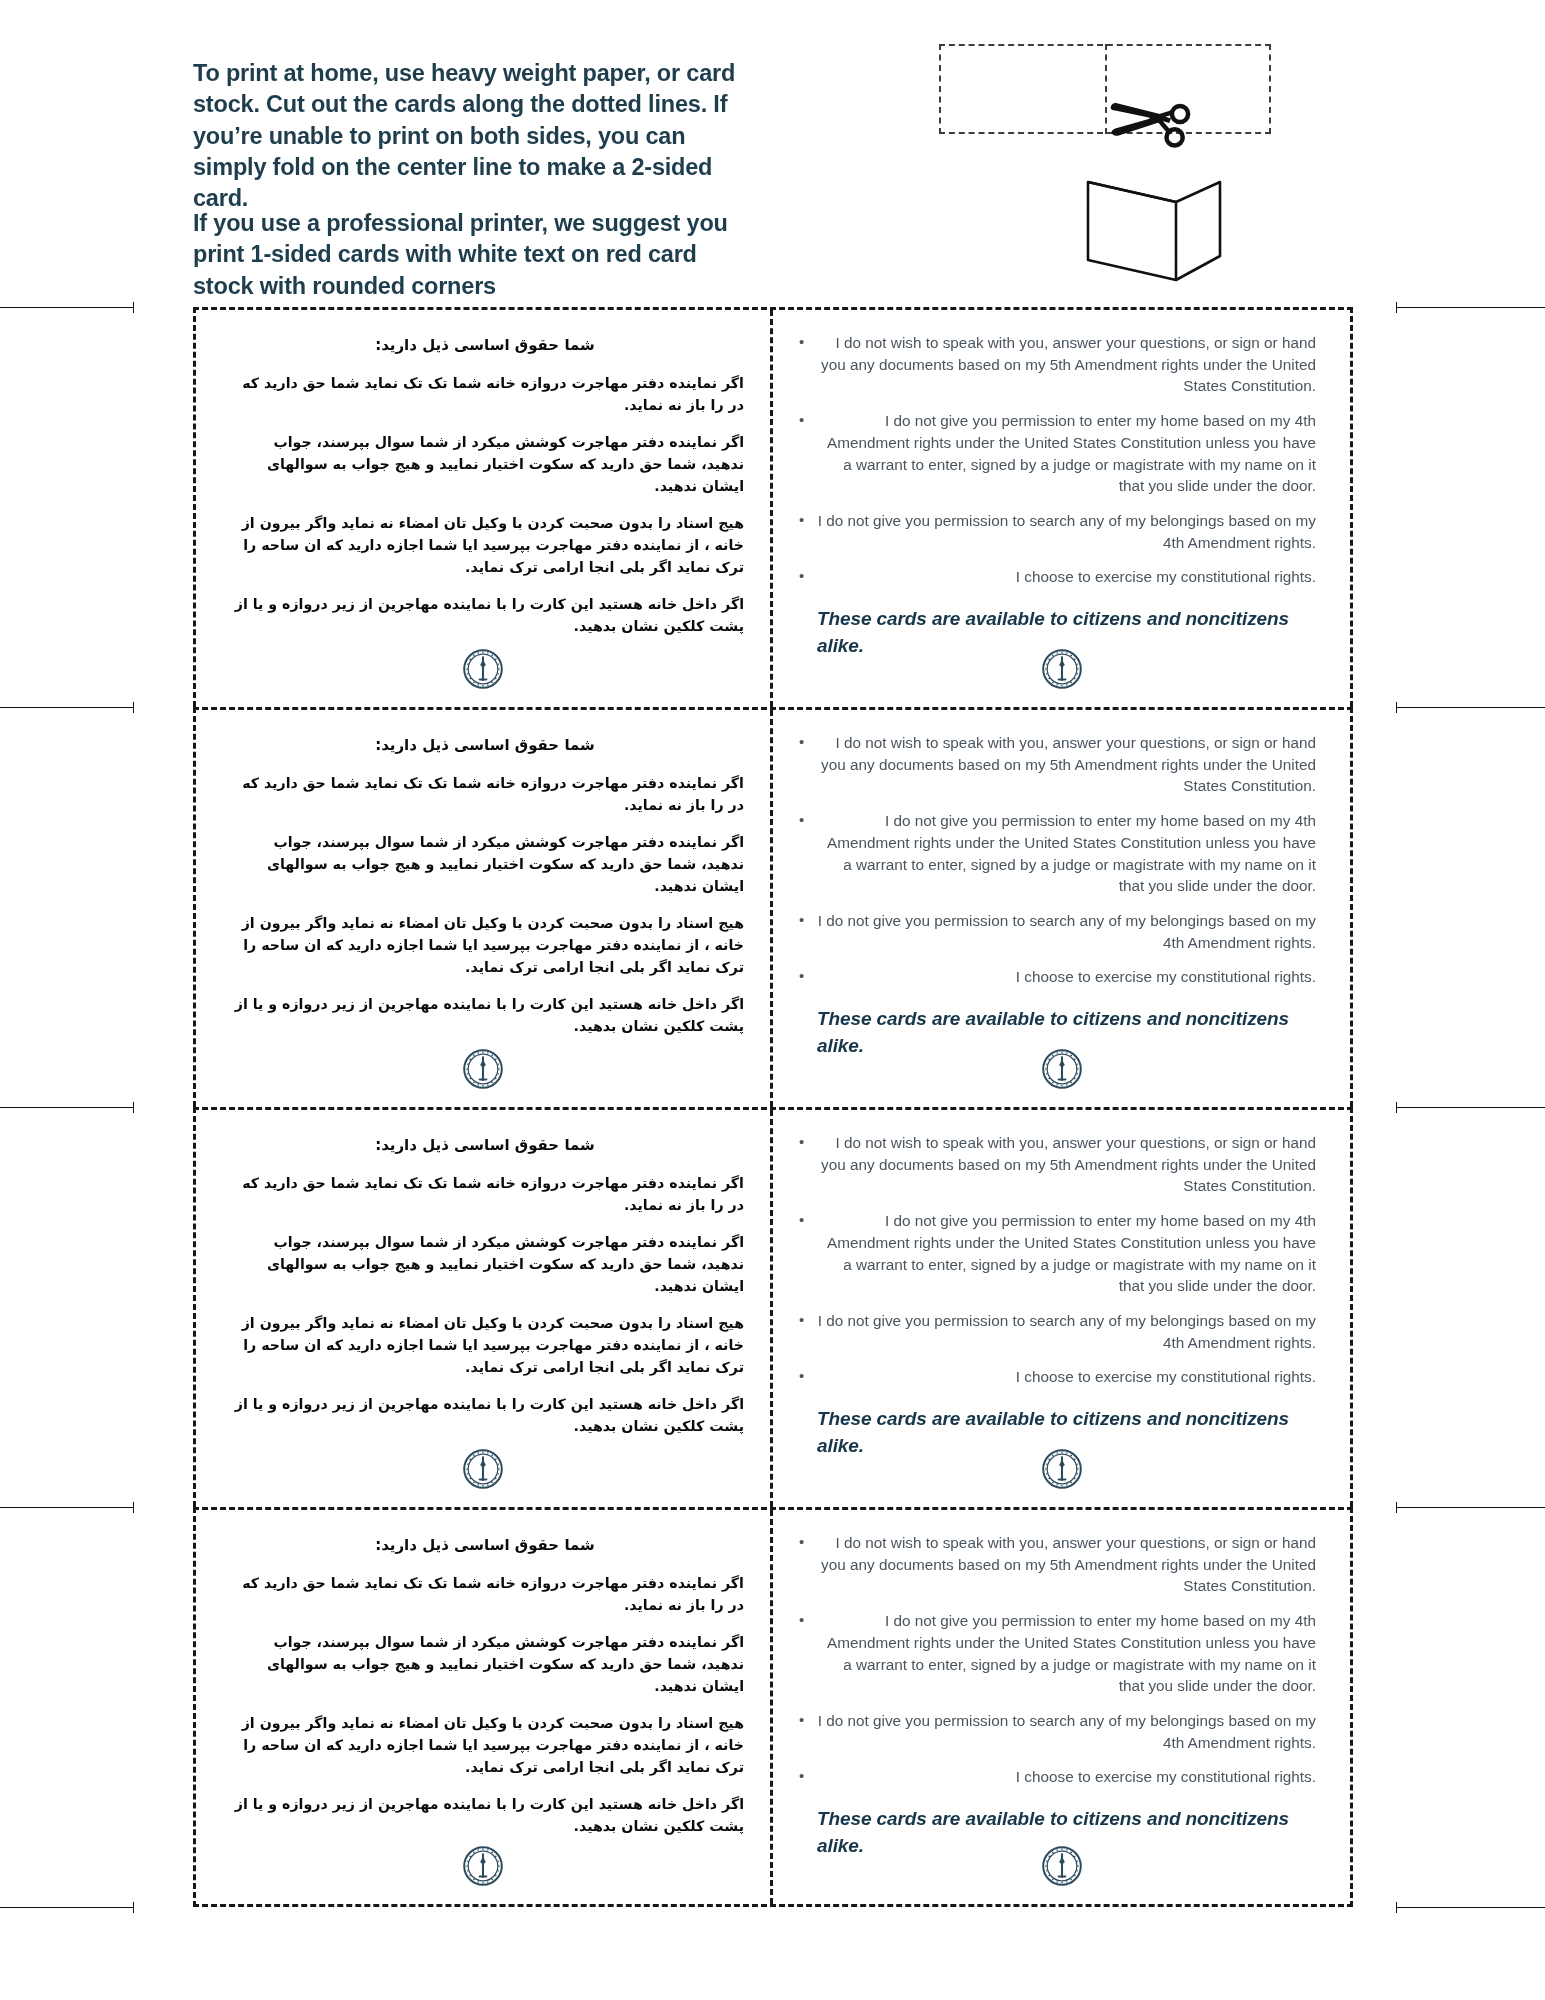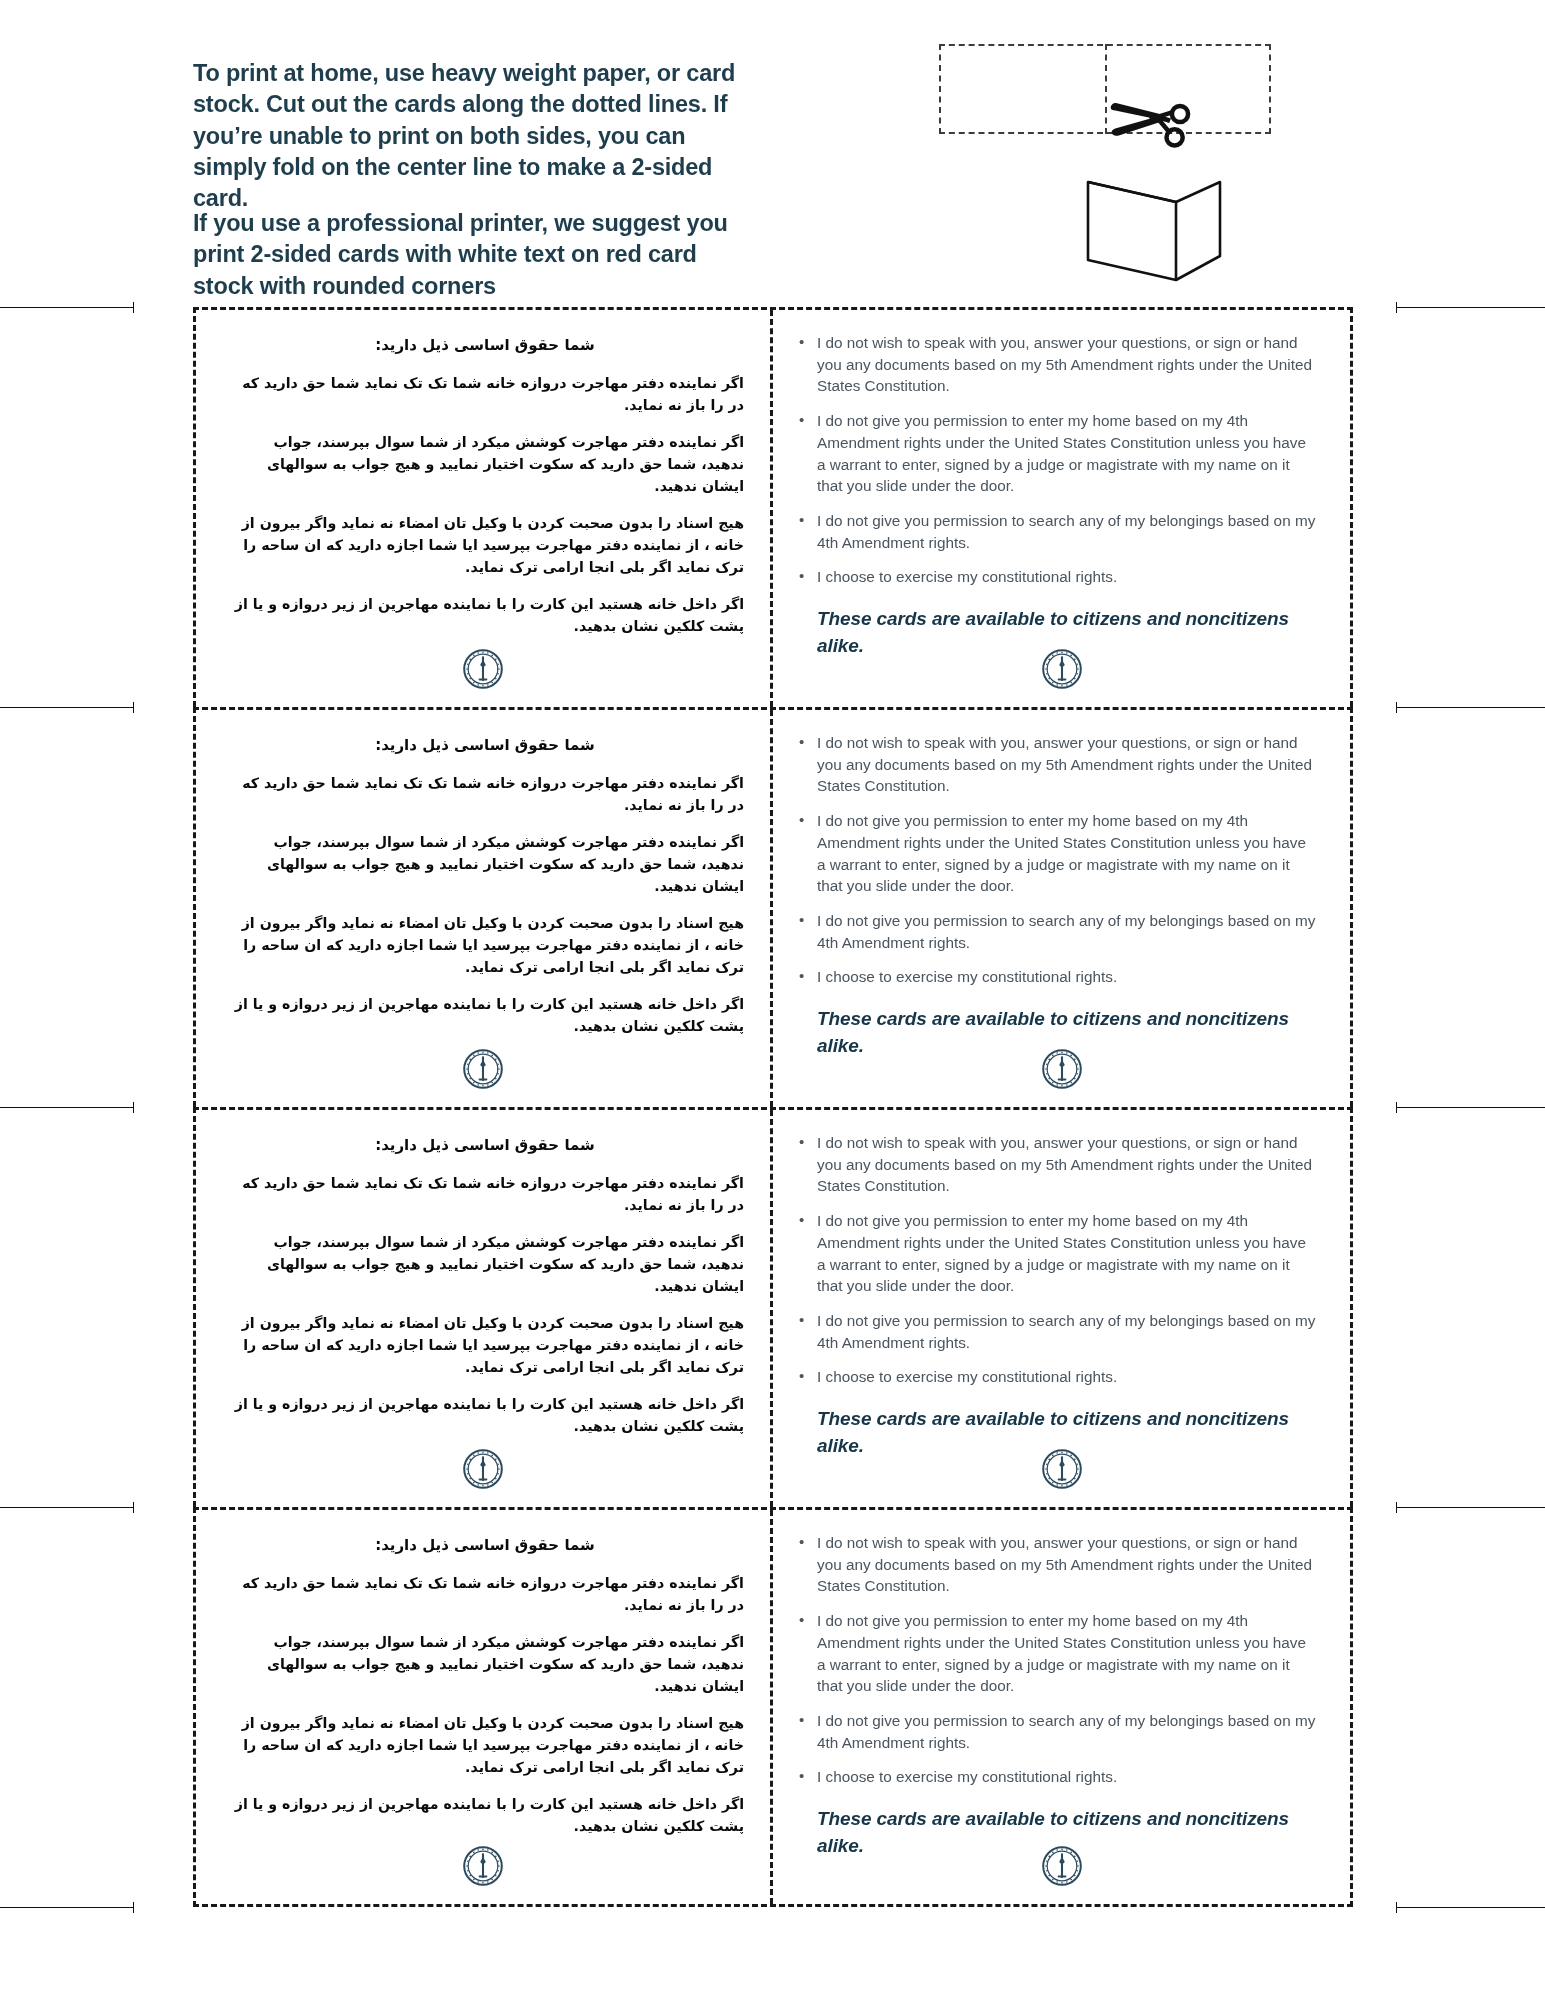--- a/index.html
+++ b/index.html
@@ -156,20 +156,21 @@
   .en-body {
     padding: 22px 34px 0 22px;
     color: #4a555f;
     font-size: 15.3px;
     line-height: 1.42;
   }
   .en-list {
     list-style: none;
     margin: 0;
     padding: 0;
+    text-align: right;
   }
   .en-list li {
     position: relative;
     padding-left: 22px;
     margin-bottom: 13px;
   }
   .en-list li:before {
     content: "\2022";
     position: absolute;
     left: 4px;
@@ -201,21 +202,21 @@
     height: 40px;
   }
 </style>
 </head>
 <body>
 
 <div id="header">
 
   <div class="instr-block" id="instr-1">To print at home, use heavy weight paper, or card stock. Cut out the cards along the dotted lines. If you’re unable to print on both sides, you can simply fold on the center line to make a 2-sided card.</div>
 
-  <div class="instr-block" id="instr-2">If you use a professional printer, we suggest you print 2-sided cards with white text on red card stock with rounded corners</div>
+  <div class="instr-block" id="instr-2">If you use a professional printer, we suggest you print 1-sided cards with white text on red card stock with rounded corners</div>
 
   <div id="header-icons">
 
     <div class="hdr-dashed-card"></div>
     <div class="hdr-dashed-fold"></div>
 
     <svg id="scissors-icon" viewBox="0 0 100 80">
       <g fill="#111111" stroke="none">
         <path d="M8 36 L56 46 L62 41 L10 28 C6 27 3 30 3 33 C3 35 5 36 8 36 Z"></path>
         <path d="M8 56 L58 42 L64 47 L12 64 C8 65 4 63 4 60 C4 58 6 57 8 56 Z"></path>

